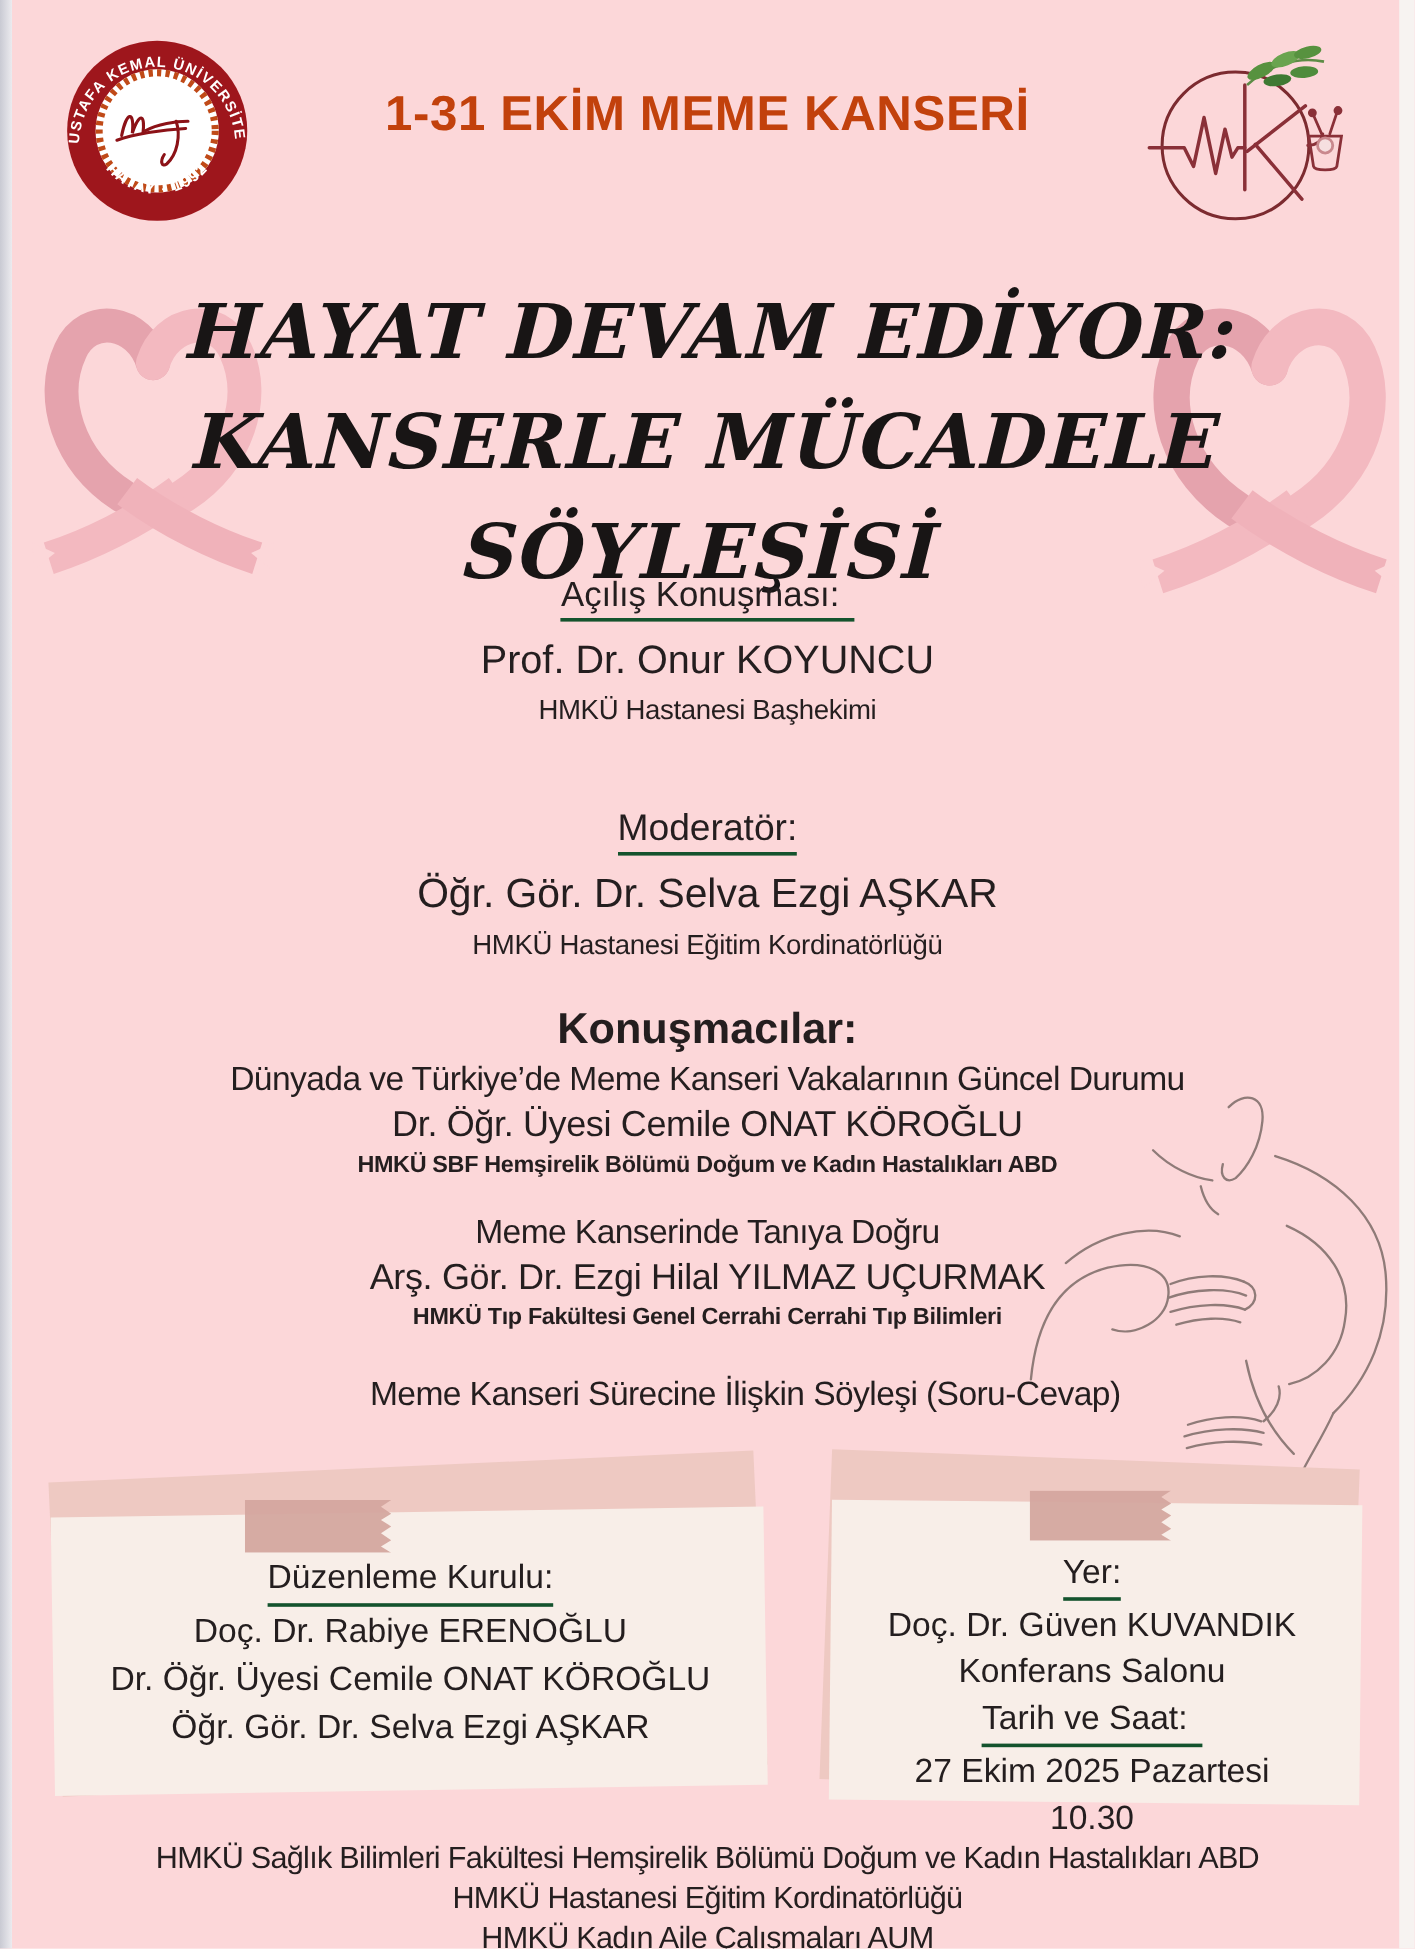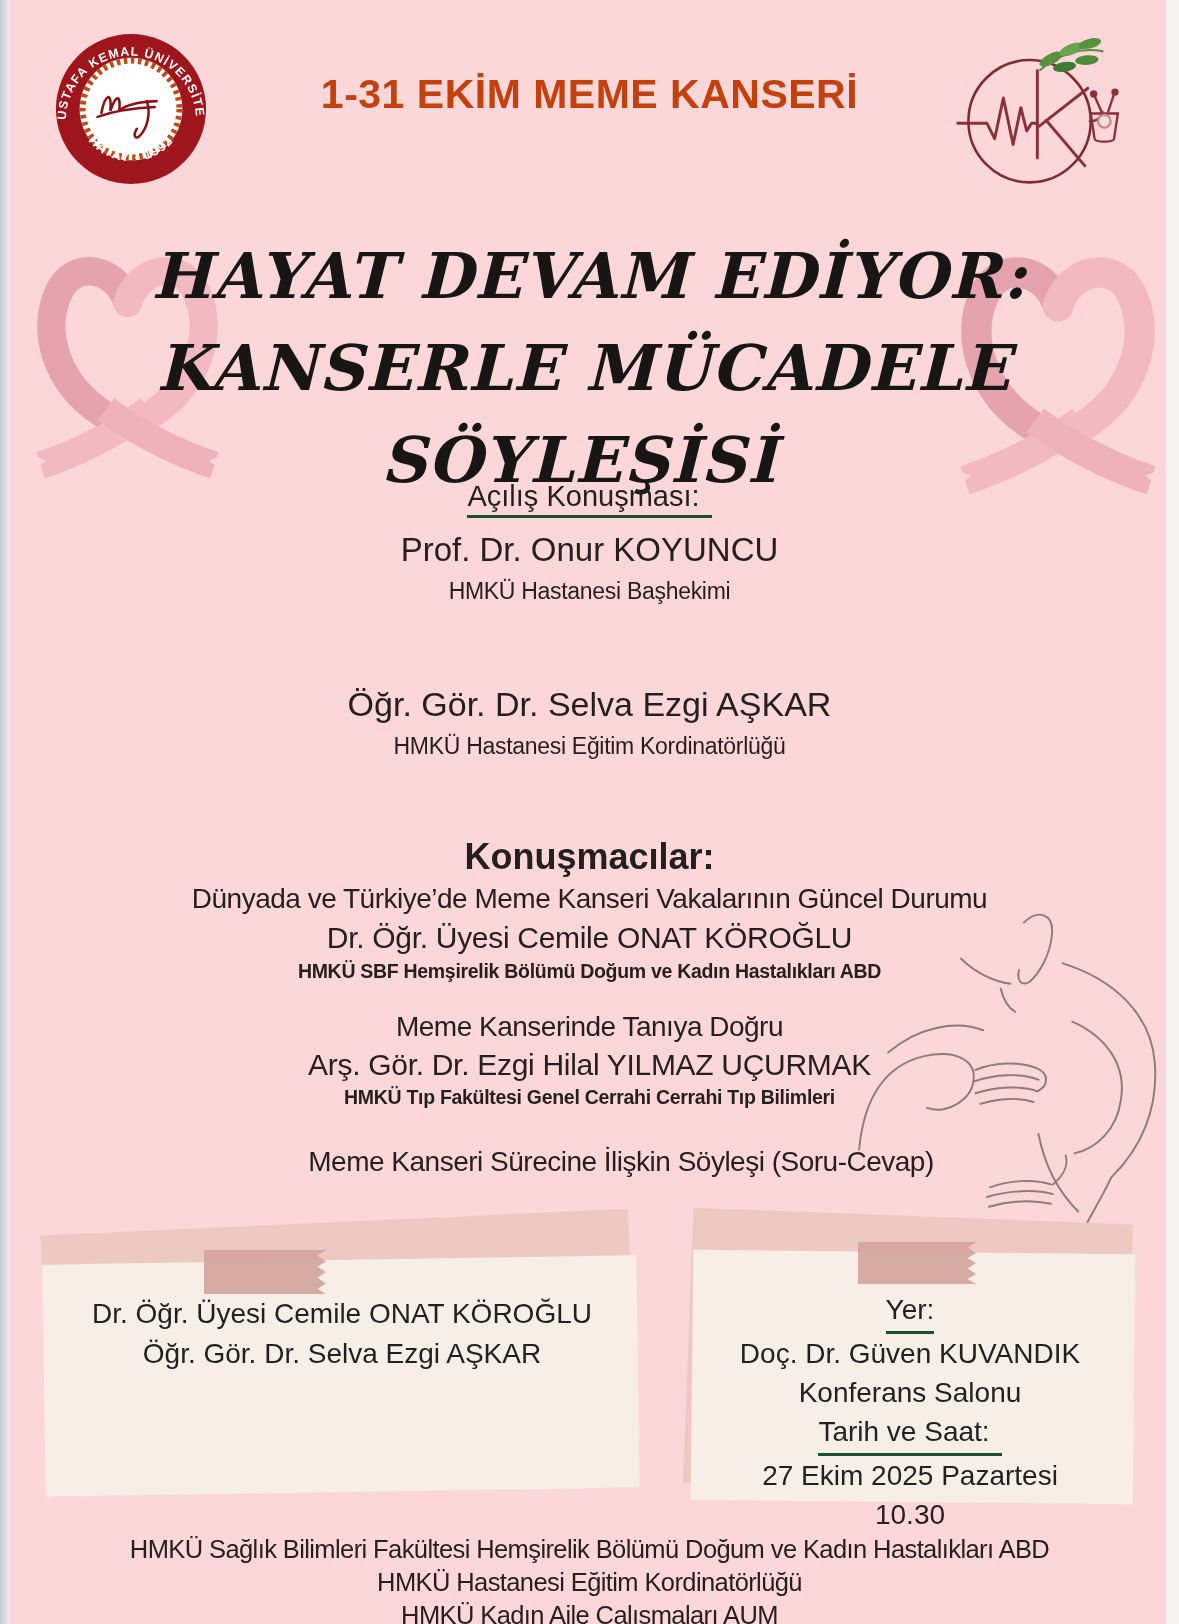--- a/index.html
+++ b/index.html
@@ -135,20 +135,21 @@
     <div>SÖYLEŞİSİ</div>
   </div>
 
   <div class="abs ctr" style="top:480px;">
     <div class="sec-h"><span class="u u-trail">Açılış Konuşması: </span></div>
     <div class="sec-name">Prof. Dr. Onur KOYUNCU</div>
     <div class="sec-aff">HMKÜ Hastanesi Başhekimi</div>
   </div>
 
   <div class="abs ctr" style="top:672px;">
+    <div class="sec-h" style="font-size:31px;"><span class="u">Moderatör:</span></div>
     <div class="sec-name" style="font-size:34px;">Öğr. Gör. Dr. Selva Ezgi AŞKAR</div>
     <div class="sec-aff">HMKÜ Hastanesi Eğitim Kordinatörlüğü</div>
   </div>
 
   <div class="abs ctr spk-h">Konuşmacılar:</div>
 
   <div class="abs ctr spk-topic" style="top:883px;">Dünyada ve Türkiye’de  Meme Kanseri Vakalarının Güncel Durumu</div>
   <div class="abs ctr spk-name" style="top:921px;">Dr. Öğr. Üyesi Cemile ONAT KÖROĞLU</div>
   <div class="abs ctr spk-aff" style="top:960px;">HMKÜ SBF Hemşirelik Bölümü Doğum ve Kadın Hastalıkları ABD</div>
 
@@ -181,20 +182,22 @@
         <path d="M 290 281 C 281 301, 269 319, 262 334"></path>
       </g>
     </svg>
   </div>
 
   <div class="abs" style="left:42px;top:1222px;width:600px;height:285px;">
     <div class="card-back" style="left:4px;top:0;width:588px;height:262px;transform:rotate(-2.6deg);"></div>
     <div class="card-front" style="left:2px;top:38px;width:594px;height:232px;transform:rotate(-0.9deg);"></div>
     <div class="tape" style="left:162px;top:28px;width:122px;height:44px;"></div>
     <div class="card-txt" style="top:72px;">
+      <div><span class="u">Düzenleme Kurulu:</span></div>
+      <div>Doç. Dr. Rabiye ERENOĞLU</div>
       <div>Dr. Öğr. Üyesi Cemile ONAT KÖROĞLU</div>
       <div>Öğr. Gör. Dr. Selva Ezgi AŞKAR</div>
     </div>
   </div>
 
   <div class="abs" style="left:680px;top:1212px;width:460px;height:305px;">
     <div class="card-back" style="left:8px;top:4px;width:440px;height:275px;transform:rotate(2.2deg);"></div>
     <div class="card-front" style="left:12px;top:40px;width:442px;height:250px;transform:rotate(0.6deg);"></div>
     <div class="tape" style="left:178px;top:30px;width:118px;height:42px;"></div>
     <div class="card-txt" style="top:78px;line-height:39px;">

